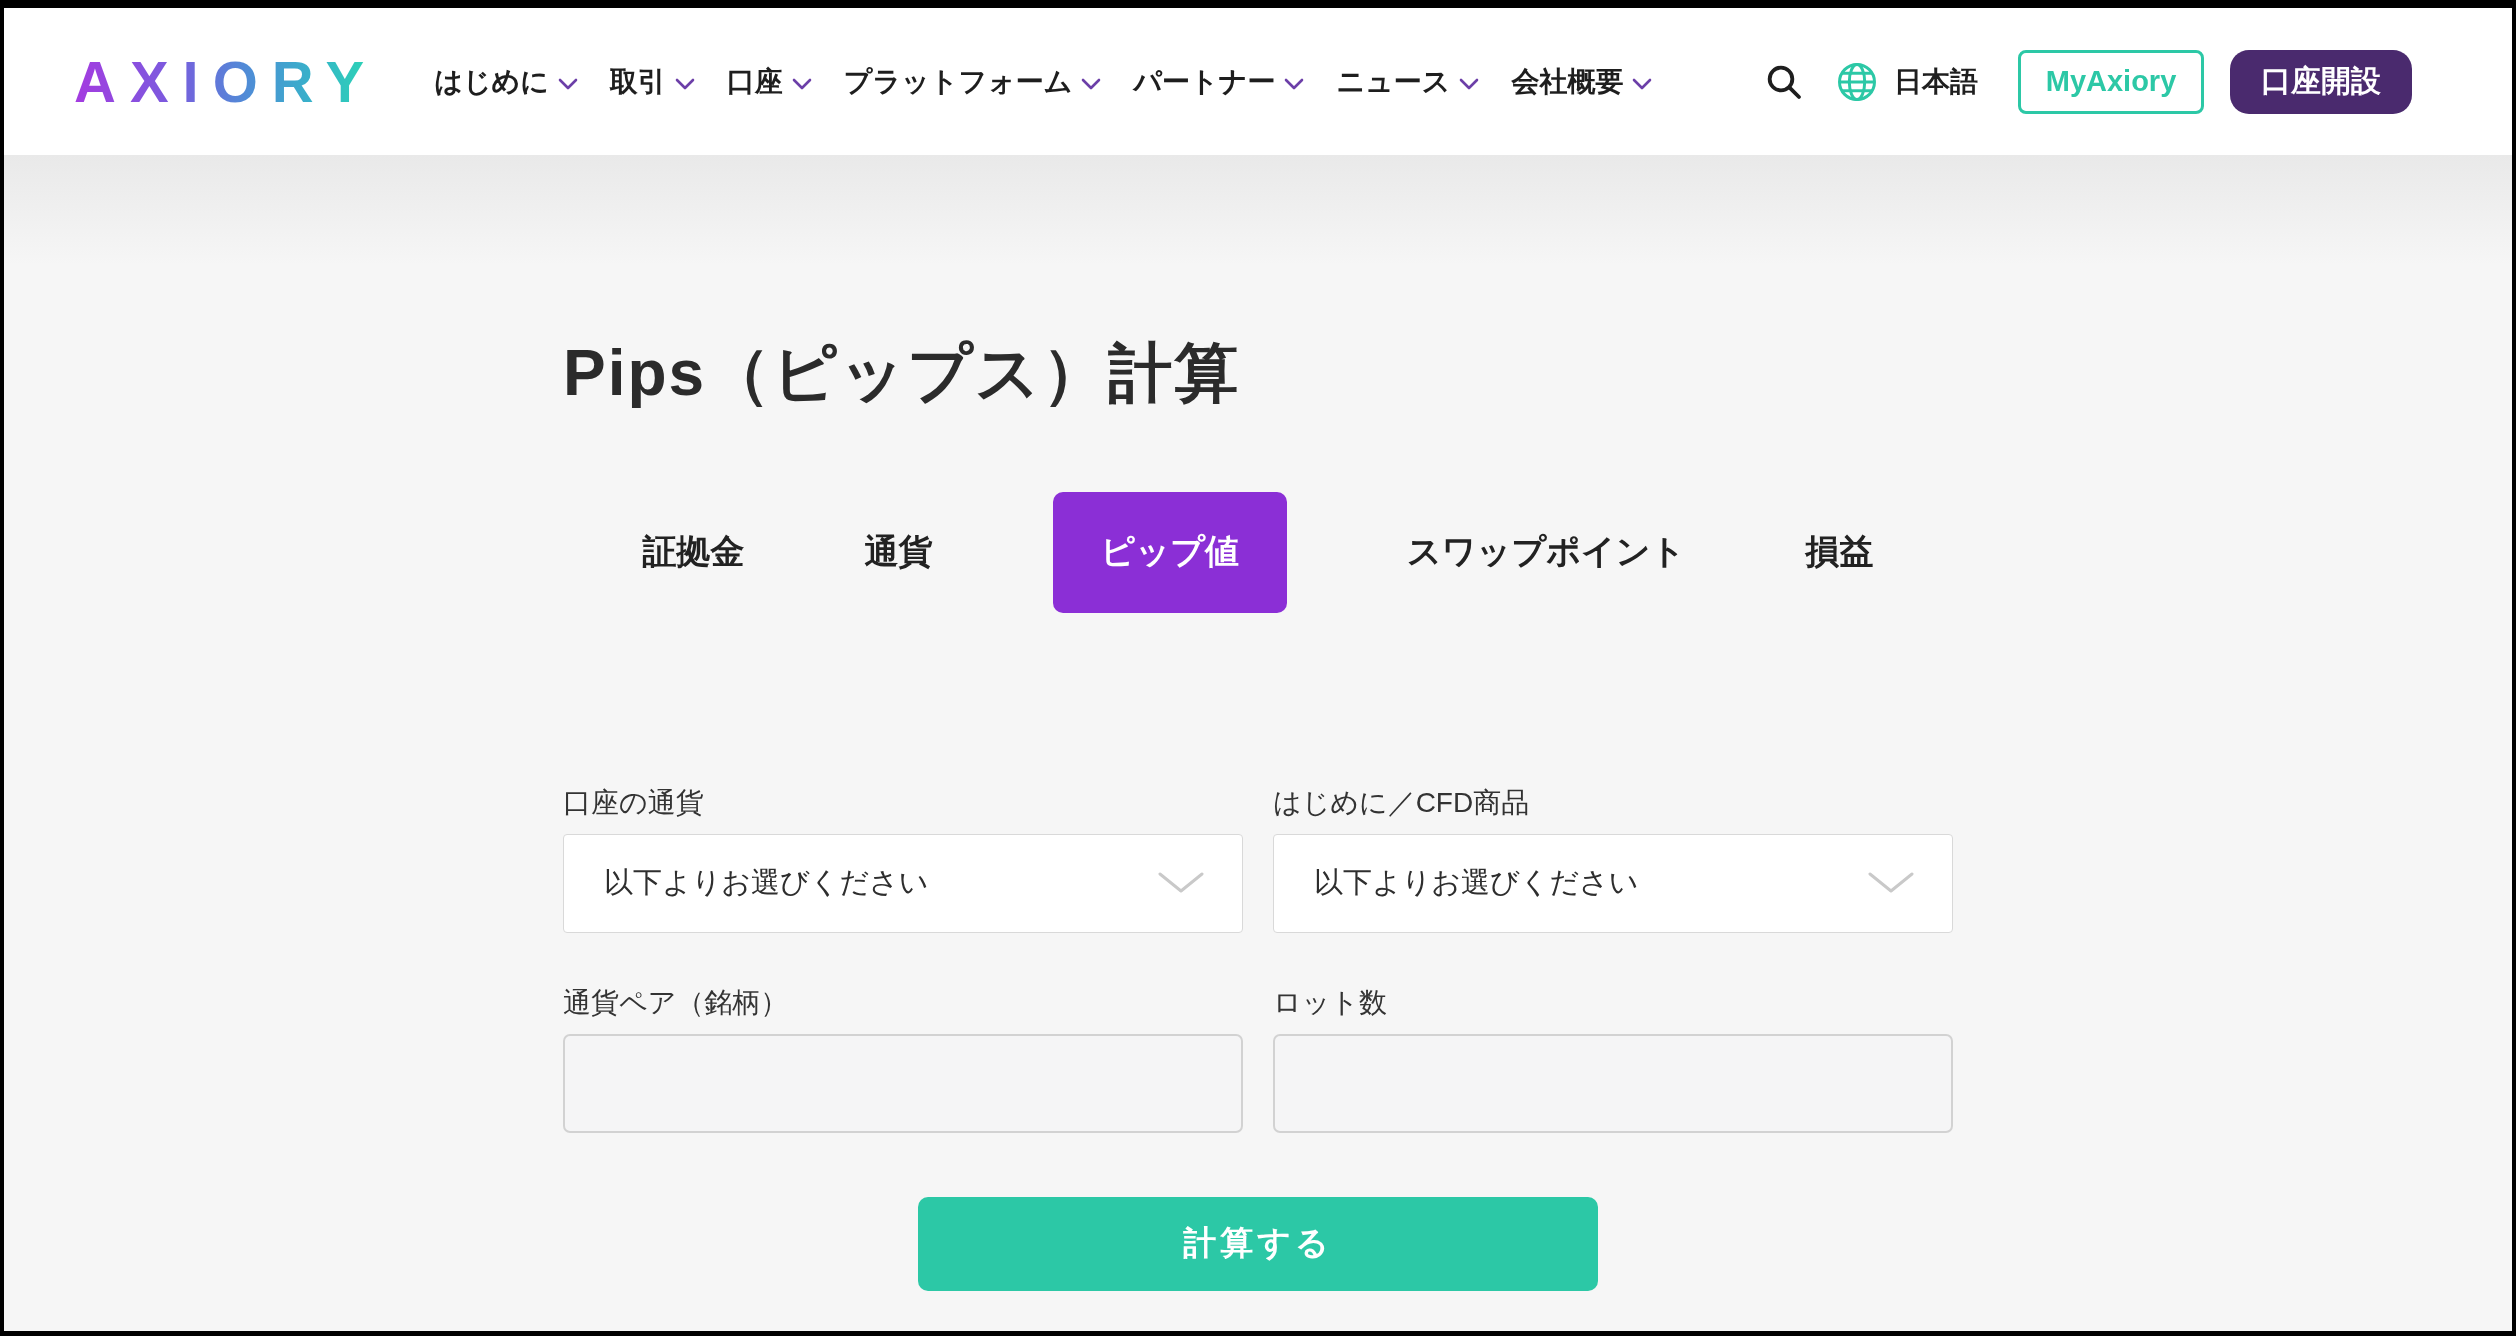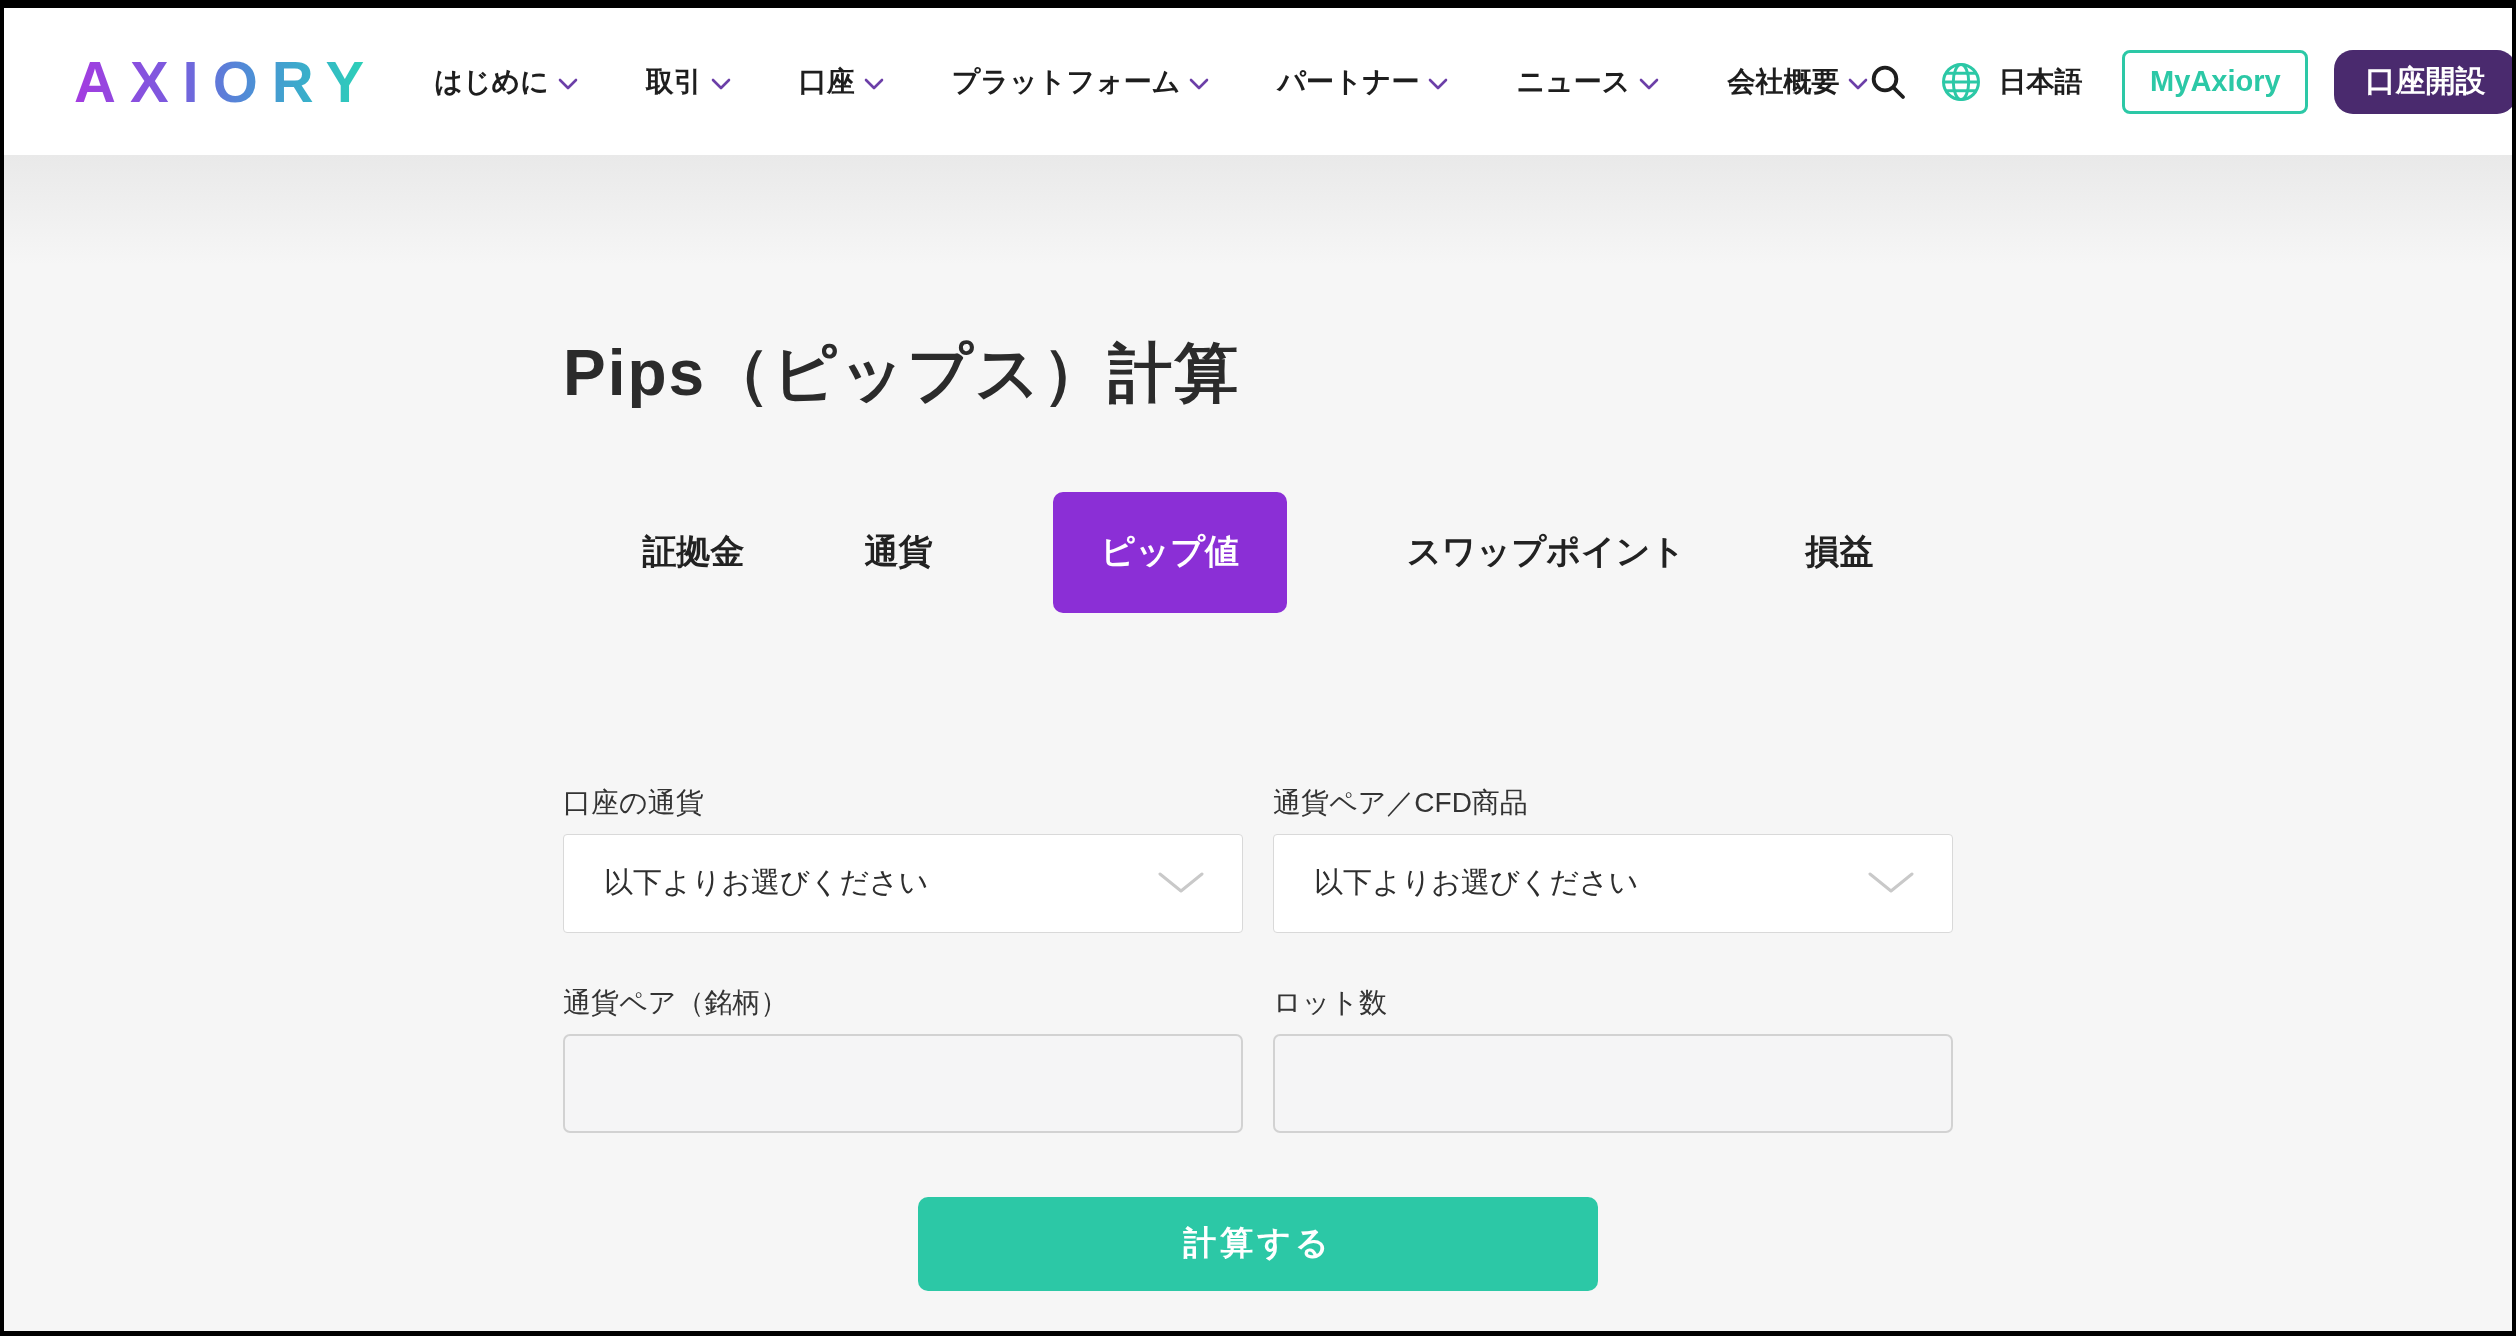--- a/index.html
+++ b/index.html
@@ -43,21 +43,21 @@
     background:linear-gradient(90deg,var(--logo-start) 0%,#7A5BDE 32%,var(--logo-mid) 58%,#35B5C8 80%,var(--logo-end) 100%);
     -webkit-background-clip:text;
     background-clip:text;
     color:transparent;
     white-space:nowrap;
     cursor:pointer;
   }
   .nav{
     display:flex;
     align-items:center;
-    gap:68px;
+    gap:32px;
     margin-left:56px;
   }
   .nav-item{
     display:flex;
     align-items:center;
     gap:9px;
     font-size:28px;
     font-weight:700;
     color:var(--text-dark);
     cursor:pointer;
@@ -295,21 +295,21 @@
           <div class="select-box">
             <span>以下よりお選びください</span>
             <span class="chev">
               <svg width="46" height="22" viewBox="0 0 46 22" fill="none">
                   <polyline points="2,2 23,19 44,2" stroke="currentColor" stroke-width="3" stroke-linecap="round" stroke-linejoin="round"></polyline>
                 </svg>
             </span>
           </div>
         </div>
         <div class="field">
-          <span class="field-label">通貨ペア／CFD商品</span>
+          <span class="field-label">はじめに／CFD商品</span>
           <div class="select-box">
             <span>以下よりお選びください</span>
             <span class="chev">
               <svg width="46" height="22" viewBox="0 0 46 22" fill="none">
                   <polyline points="2,2 23,19 44,2" stroke="currentColor" stroke-width="3" stroke-linecap="round" stroke-linejoin="round"></polyline>
                 </svg>
             </span>
           </div>
         </div>
       </div>

